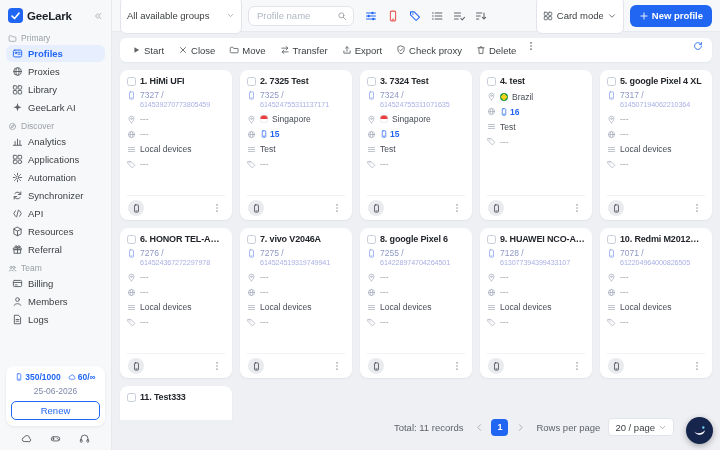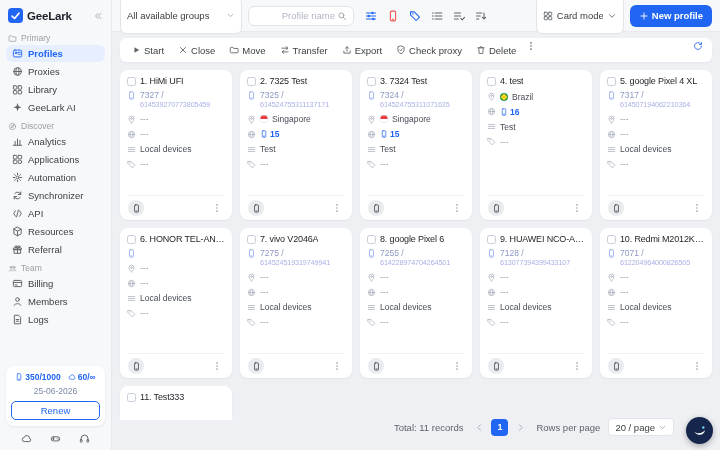--- a/index.html
+++ b/index.html
@@ -39,21 +39,21 @@
   .main{flex:1;display:flex;flex-direction:column;min-width:0;position:relative;}
   .topbar{height:32px;flex:none;display:flex;align-items:center;gap:6px;padding:0 8px;
           background:#f7f8fa;border-bottom:1px solid #e7e9ee;}
   .select{display:flex;align-items:center;gap:4px;background:#fff;border:1px solid #e1e4ea;border-radius:6px;
           height:37px;padding:0 6px;color:#3c4043;font-size:9.5px;cursor:pointer;}
   .select .lbl{flex:1;white-space:nowrap;overflow:hidden;}
   .groups{width:122px;}
   .chev{width:9px;height:9px;color:#9aa0a6;flex:none;}
   .search{display:flex;align-items:center;background:#fff;border:1px solid #e1e4ea;border-radius:6px;
           height:20px;padding:0 6px;width:106px;}
-  .search input{border:0;outline:0;flex:1;min-width:0;font:inherit;font-size:9.5px;color:#3c4043;background:transparent;text-align:right;}
+  .search input{border:0;outline:0;flex:1;min-width:0;font:inherit;font-size:9.5px;color:#3c4043;background:transparent;}
   .search input::placeholder{color:#b0b6c3;}
   .search .icn{width:10px;height:10px;color:#9aa0a6;}
   .iconbar{display:flex;align-items:center;gap:8px;margin-left:4px;}
   .ibtn{width:14px;height:14px;display:flex;align-items:center;justify-content:center;background:none;border:0;padding:0;cursor:pointer;}
   .ibtn .icn{width:12px;height:12px;}
   .f-blue{color:#2166f3;} .f-red{color:#e8554d;} .f-gray{color:#5f6368;}
   .top-right{margin-left:auto;display:flex;align-items:center;gap:6px;}
   .mode{width:88px;}
   .mode .icn{width:10px;height:10px;color:#5f6368;}
   .newbtn{display:flex;align-items:center;gap:3px;background:#2166f3;color:#fff;border:0;border-radius:6px;
@@ -69,21 +69,21 @@
   .trefresh{margin-left:auto;width:20px;height:16px;display:flex;align-items:center;justify-content:center;background:none;border:0;color:#2166f3;cursor:pointer;padding:0;}
   .trefresh .icn,.tdots .icn{width:10px;height:10px;}
 
   
   .cards{flex:1;overflow:hidden;display:grid;grid-template-columns:repeat(5,1fr);gap:8px;
          padding:8px;grid-auto-rows:150px;align-content:start;}
   .card{background:#fff;border-radius:8px;box-shadow:0 1px 2px rgba(20,30,60,.06);
         padding:6px 7px 0;display:flex;flex-direction:column;min-width:0;}
   .card-head{display:flex;align-items:center;gap:4px;margin-bottom:3px;}
   .checkbox{width:9px;height:9px;border:1px solid #c6ccd8;border-radius:2.5px;flex:none;background:#fff;cursor:pointer;}
-  .card-title{font-weight:normal;font-size:9px;letter-spacing:-.15px;color:#23262b;white-space:nowrap;overflow:hidden;text-overflow:ellipsis;}
+  .card-title{font-weight:bold;font-size:9px;letter-spacing:-.15px;color:#23262b;white-space:nowrap;overflow:hidden;text-overflow:ellipsis;}
   .crow{display:flex;align-items:center;gap:4px;margin:2.5px 0;min-height:9px;}
   .crow .icn{width:9px;height:9px;color:#adb3c0;}
   .serial-row{align-items:flex-start;margin-top:1px;}
   .serial-row .icn{color:#8fa4e8;margin-top:1px;}
   .serial{min-width:0;}
   .code{color:#8d98c4;font-size:8.5px;line-height:1.2;}
   .num{color:#a9b0e4;font-size:7.2px;letter-spacing:-.1px;line-height:1.25;white-space:nowrap;}
   .rtxt{color:#9aa0ab;font-size:8.5px;white-space:nowrap;overflow:hidden;text-overflow:ellipsis;}
   .rtxt.active{color:#474c55;}
   .dark{color:#474c55;}
@@ -973,20 +973,24 @@
             <span class="checkbox"></span>
             <span class="card-title">6. HONOR TEL-AN10</span>
           </div>
           <div class="crow serial-row">
             <span class="icn">
               <svg viewBox="0 0 16 16" fill="none" stroke="currentColor" stroke-width="1.4" stroke-linecap="round" stroke-linejoin="round">
                 <rect x="4.5" y="1.5" width="7" height="13" rx="1.5"></rect>
                 <path d="M7 12.3h2"></path>
               </svg>
             </span>
+            <div class="serial">
+              <div class="code">7276 /</div>
+              <div class="num">614524367272297978</div>
+            </div>
           </div>
           <div class="crow">
             <span class="icn">
               <svg viewBox="0 0 16 16" fill="none" stroke="currentColor" stroke-width="1.4" stroke-linecap="round" stroke-linejoin="round">
                 <path d="M8 14S12.5 9.8 12.5 6.5a4.5 4.5 0 1 0-9 0C3.5 9.8 8 14 8 14z"></path>
                 <circle cx="8" cy="6.5" r="1.4"></circle>
               </svg>
             </span>
 
             <span class="rtxt">---</span>

